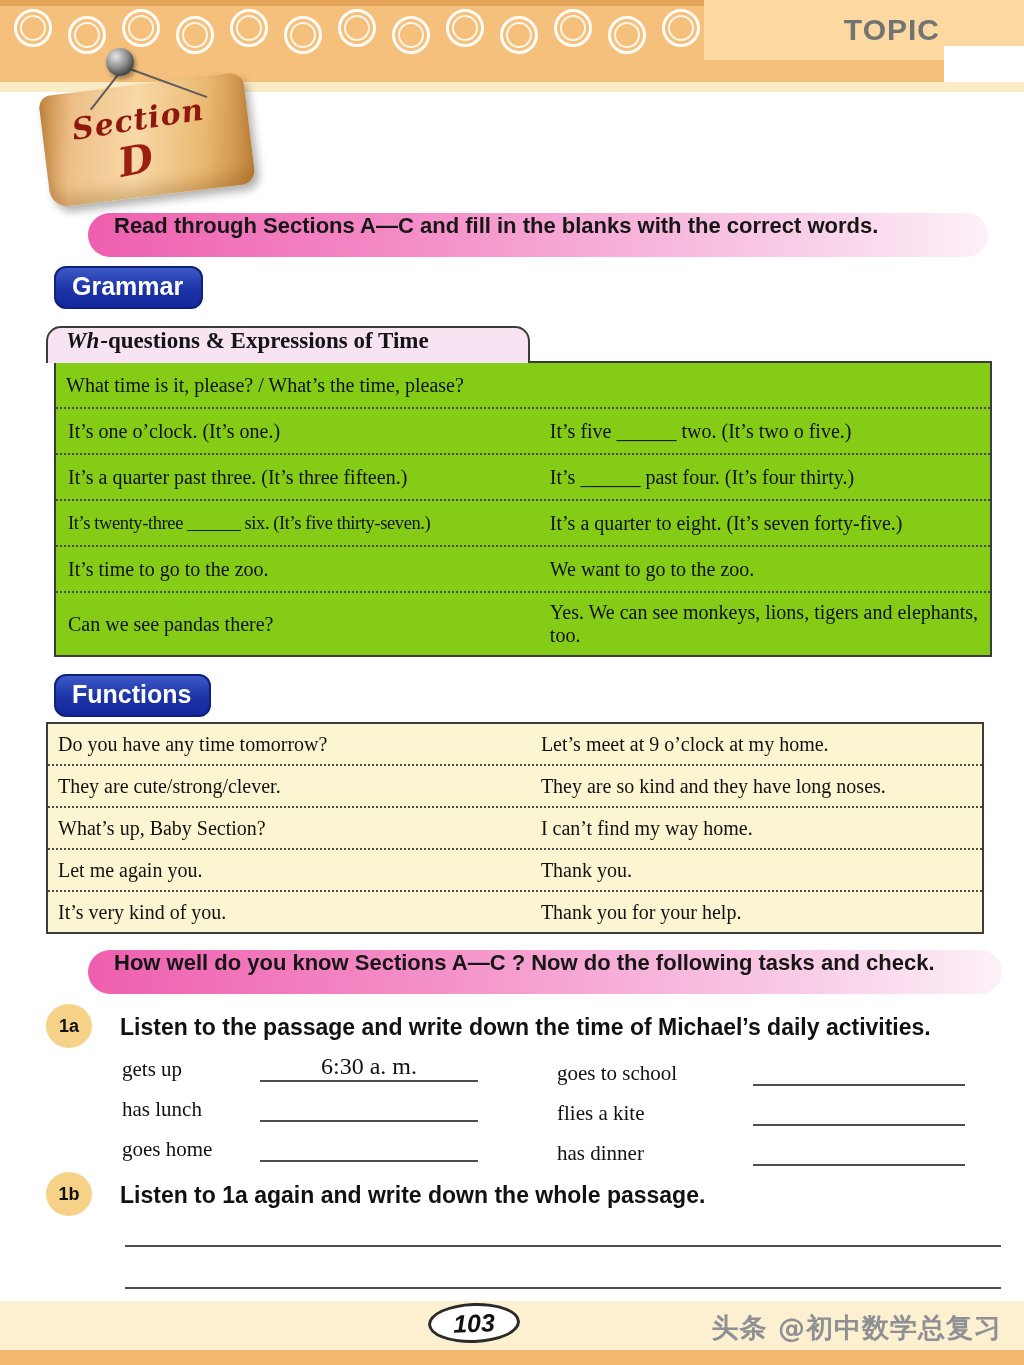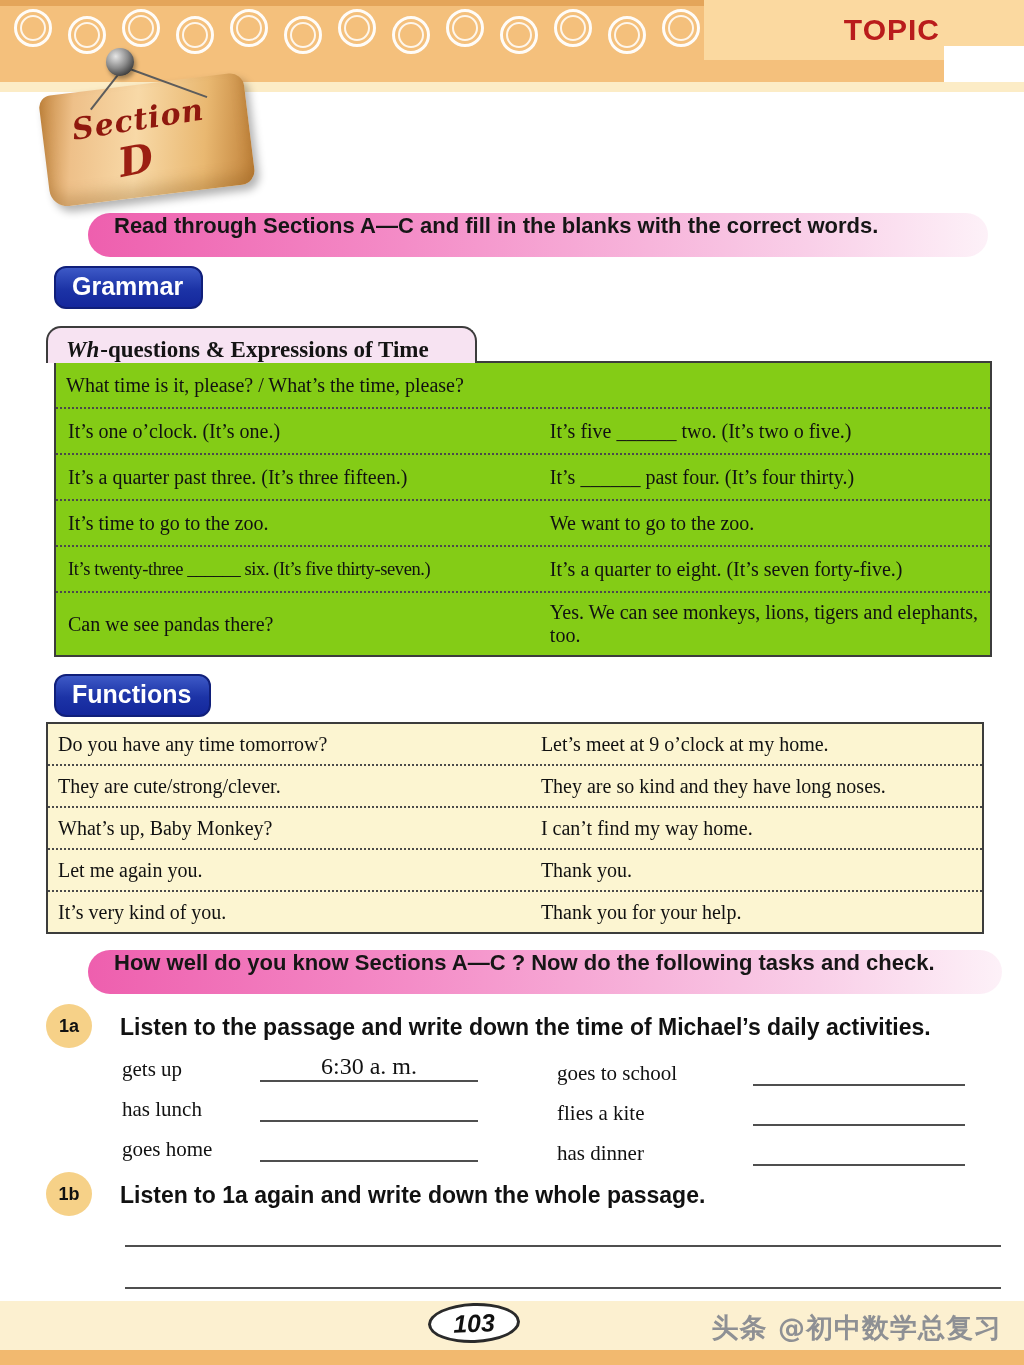--- a/index.html
+++ b/index.html
@@ -9,21 +9,21 @@
   
   .band{position:absolute;top:0;left:0;width:1024px;height:92px;background:#f4c07c;}
   .band-top-edge{position:absolute;top:0;left:0;right:0;height:6px;background:#dd9a4c;opacity:.7;}
   .rings{position:absolute;top:9px;left:14px;display:flex;gap:16px;}
   .ring{width:38px;height:38px;border:3px solid rgba(255,255,255,.95);border-radius:50%;
         position:relative;flex:0 0 auto;box-sizing:border-box;}
   .ring::after{content:"";position:absolute;inset:3px;border:2px solid rgba(255,255,255,.85);border-radius:50%;}
   .ring:nth-child(even){transform:translateY(7px);}
   .topic-area{position:absolute;top:0;right:0;width:320px;height:60px;background:#fbd9a0;
               display:flex;align-items:center;justify-content:flex-end;padding-right:84px;box-sizing:border-box;}
-  .topic-text{font-family:"Liberation Sans", sans-serif;font-weight:bold;font-size:30px;color:#b91c1c;letter-spacing:1px;}
+  .topic-text{font-family:"Liberation Sans", sans-serif;font-weight:bold;font-size:30px;color:#737373;letter-spacing:1px;}
   .notch{position:absolute;top:46px;right:0;width:80px;height:46px;background:#ffffff;}
   .band-strip{position:absolute;bottom:0;left:0;right:0;height:10px;background:#fcecc6;}
 
   
   .thread{position:absolute;width:2px;background:#5c5c5c;transform-origin:top left;z-index:3;}
   .thread-l{left:122px;top:68px;height:52px;transform:rotate(38deg);}
   .thread-r{left:124px;top:68px;height:88px;transform:rotate(-70deg);}
   .pin{position:absolute;left:106px;top:48px;width:28px;height:28px;border-radius:50%;z-index:4;
        background:radial-gradient(circle at 35% 30%, #e6e6e6, #8a8a8a 45%, #1f1f1f 90%);
        box-shadow:2px 3px 4px rgba(0,0,0,.35);}
@@ -46,23 +46,23 @@
 
   
   .blue-pill{position:absolute;padding:4px 18px 6px 16px;border-radius:12px;
        background:linear-gradient(180deg,#3d59c6 0%, #1c33a6 55%, #14279c 100%);
        border:2px solid #101f7a;
        font-family:"Liberation Sans", sans-serif;font-weight:bold;font-size:25px;color:#ffffff;}
   .lbl-grammar{left:54px;top:266px;}
   .lbl-functions{left:54px;top:674px;}
 
   
-  .tab{position:absolute;left:46px;top:326px;width:431px;height:37px;box-sizing:border-box;
+  .tab{position:absolute;left:46px;top:326px;width:484px;height:37px;box-sizing:border-box;
        background:#f7e3f2;border:2px solid #3c3c3c;border-bottom:none;border-radius:15px 15px 0 0;
-       display:flex;align-items:flex-end;padding-left:18px;z-index:2;
+       display:flex;align-items:flex-start;padding-left:18px;z-index:2;
        font-size:23px;font-weight:bold;color:#141414;}
   .tab .wh{font-style:italic;margin-right:1px;}
   .tbl{position:absolute;left:46px;width:938px;box-sizing:border-box;border:2px solid #3c3c3c;}
   .tbl-grammar{top:361px;background:#84cc16;margin-left:8px;}
   .tbl-functions{top:722px;background:#fcf5d1;}
   .trow{display:grid;grid-template-columns:52.5% 47.5%;align-items:center;
         padding:8px 8px 8px 10px;min-height:28px;font-size:20px;color:#111;}
   .trow.full{grid-template-columns:100%;}
   .trow + .trow{border-top:2px dotted #4a4a4a;padding-left:12px;}
   .trow .cell-r{padding-left:2px;}
@@ -157,47 +157,47 @@
       <span class="cell-l">What time is it, please? / What’s the time, please?</span>
     </div>
     <div class="trow">
       <span class="cell-l">It’s one o’clock. (It’s one.)</span>
       <span class="cell-r">It’s five ______ two. (It’s two o five.)</span>
     </div>
     <div class="trow">
       <span class="cell-l">It’s a quarter past three. (It’s three fifteen.)</span>
       <span class="cell-r">It’s ______ past four. (It’s four thirty.)</span>
     </div>
-    <div class="trow">
-      <span class="cell-l">It’s time to go to the zoo.</span>
-      <span class="cell-r">We want to go to the zoo.</span>
-    </div>
     <div class="trow tight">
       <span class="cell-l">It’s twenty-three ______ six. (It’s five thirty-seven.)</span>
       <span class="cell-r">It’s a quarter to eight. (It’s seven forty-five.)</span>
     </div>
     <div class="trow">
+      <span class="cell-l">It’s time to go to the zoo.</span>
+      <span class="cell-r">We want to go to the zoo.</span>
+    </div>
+    <div class="trow">
       <span class="cell-l">Can we see pandas there?</span>
       <span class="cell-r">Yes. We can see monkeys, lions, tigers and elephants, too.</span>
     </div>
   </div>
 
   <div class="blue-pill lbl-functions">Functions</div>
 
   <div class="tbl tbl-functions">
     <div class="trow">
       <span class="cell-l">Do you have any time tomorrow?</span>
       <span class="cell-r">Let’s meet at 9 o’clock at my home.</span>
     </div>
     <div class="trow">
       <span class="cell-l">They are cute/strong/clever.</span>
       <span class="cell-r">They are so kind and they have long noses.</span>
     </div>
     <div class="trow">
-      <span class="cell-l">What’s up, Baby Monkey?</span>
+      <span class="cell-l">What’s up, Baby Section?</span>
       <span class="cell-r">I can’t find my way home.</span>
     </div>
     <div class="trow">
       <span class="cell-l">Let me again you.</span>
       <span class="cell-r">Thank you.</span>
     </div>
     <div class="trow">
       <span class="cell-l">It’s very kind of you.</span>
       <span class="cell-r">Thank you for your help.</span>
     </div>

